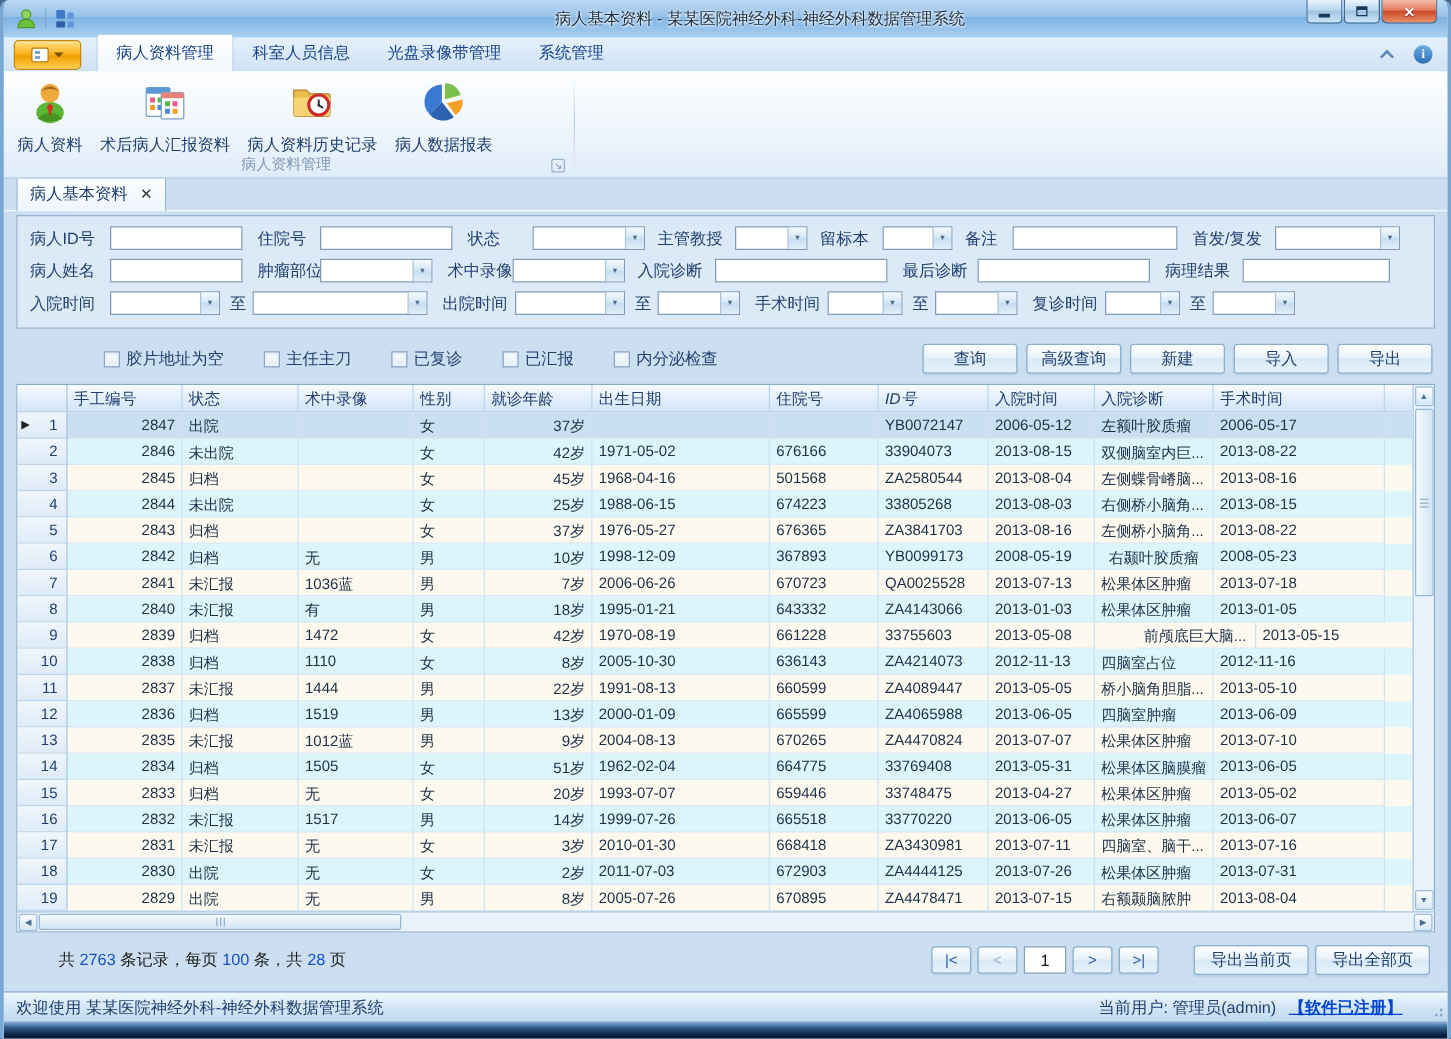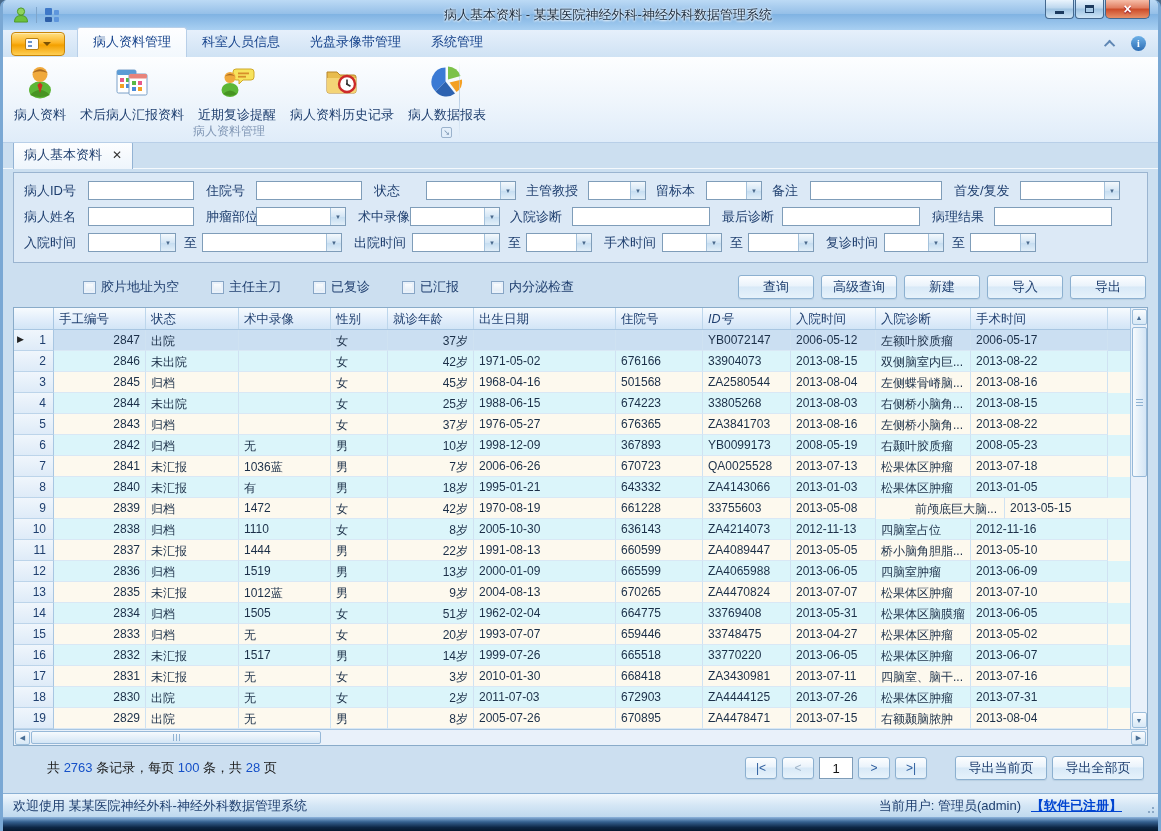--- a/index.html
+++ b/index.html
@@ -204,32 +204,20 @@
               <rect x="15" y="11" width="18" height="4.5" rx="1.5" fill="#e8837a"></rect>
               <rect x="18" y="18" width="4" height="4" fill="#58b946"></rect>
               <rect x="24" y="18" width="4" height="4" fill="#e85a8a"></rect>
               <rect x="18" y="24" width="4" height="4" fill="#4a8ad8"></rect>
               <rect x="24" y="24" width="4" height="4" fill="#f4a024"></rect>
             </svg></span>
           <span class="lbl">术后病人汇报资料</span>
         </div>
         <div class="tool">
           <span class="ticn"><svg viewBox="0 0 36 36">
-              <path d="M17 6 h15 a3 3 0 0 1 3 3 v5 a3 3 0 0 1 -3 3 h-8 l-4 4 v-4 h-3 a3 3 0 0 1 -3 -3 v-5 a3 3 0 0 1 3 -3z" fill="#f7e35c" stroke="#cfa92a"></path>
-              <rect x="19" y="9.5" width="11" height="1.8" fill="#d88f2a"></rect>
-              <rect x="19" y="12.8" width="8" height="1.8" fill="#d88f2a"></rect>
-              <circle cx="11" cy="14.5" r="5.5" fill="#f0a93c"></circle>
-              <path d="M5.8 13.5 Q11 8 16.2 13.5 Q11 11 5.8 13.5z" fill="#a96a22"></path>
-              <ellipse cx="11" cy="27" rx="8.5" ry="7" fill="#5cb636"></ellipse>
-              <path d="M4 31 Q11 24 18 31 Q11 34.5 4 31z" fill="#479422"></path>
-            </svg></span>
-          <span class="lbl">近期复诊提醒</span>
-        </div>
-        <div class="tool">
-          <span class="ticn"><svg viewBox="0 0 36 36">
               <path d="M3 9 h10 l3 3 h14 a2 2 0 0 1 2 2 v14 a2 2 0 0 1 -2 2 h-25 a2 2 0 0 1 -2 -2z" fill="#e8bc4e" stroke="#b8862a"></path>
               <path d="M3 15 h29 v13 a2 2 0 0 1 -2 2 h-25 a2 2 0 0 1 -2 -2z" fill="#f4d476"></path>
               <circle cx="23" cy="21" r="8" fill="#fff" stroke="#cc2a2a" stroke-width="2.4"></circle>
               <path d="M23 16.5 v4.8 l3.5 2" stroke="#333" stroke-width="1.6" fill="none"></path>
               <circle cx="23" cy="21" r="1.1" fill="#333"></circle>
             </svg></span>
           <span class="lbl">病人资料历史记录</span>
         </div>
         <div class="tool">
           <span class="ticn"><svg viewBox="0 0 36 36">
@@ -473,21 +461,21 @@
                 </div>
                 <div class="g-cell" style="width: 92px; text-align: right;">2842</div>
                 <div class="g-cell" style="width: 93px;">归档</div>
                 <div class="g-cell" style="width: 92px;">无</div>
                 <div class="g-cell" style="width: 57px;">男</div>
                 <div class="g-cell" style="width: 86px; text-align: right;">10岁</div>
                 <div class="g-cell" style="width: 142px;">1998-12-09</div>
                 <div class="g-cell" style="width: 87px;">367893</div>
                 <div class="g-cell" style="width: 88px;">YB0099173</div>
                 <div class="g-cell" style="width: 85px;">2008-05-19</div>
-                <div class="g-cell" style="width: 95px;">右颞叶胶质瘤</div>
+                <div class="g-cell" style="width: 95px; text-align: center;">右颞叶胶质瘤</div>
                 <div class="g-cell" style="width: 137px;">2008-05-23</div>
               </div>
               <div class="g-row cream">
                 <div class="rowhdr">
                   <span>7</span>
                 </div>
                 <div class="g-cell" style="width: 92px; text-align: right;">2841</div>
                 <div class="g-cell" style="width: 93px;">未汇报</div>
                 <div class="g-cell" style="width: 92px;">1036蓝</div>
                 <div class="g-cell" style="width: 57px;">男</div>

